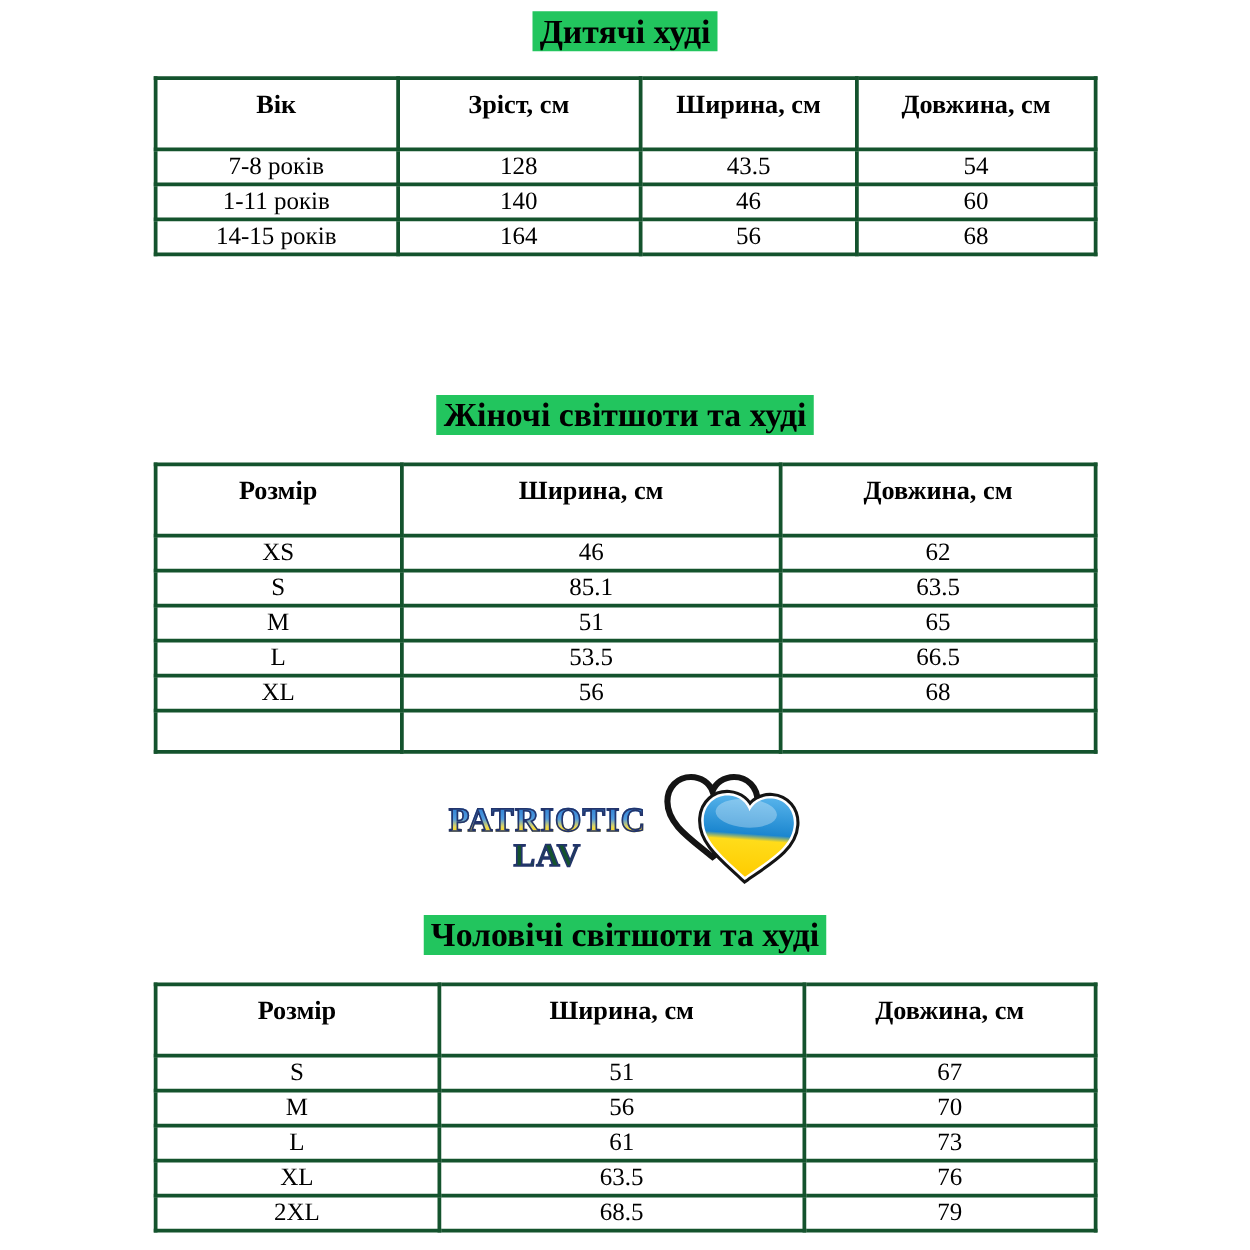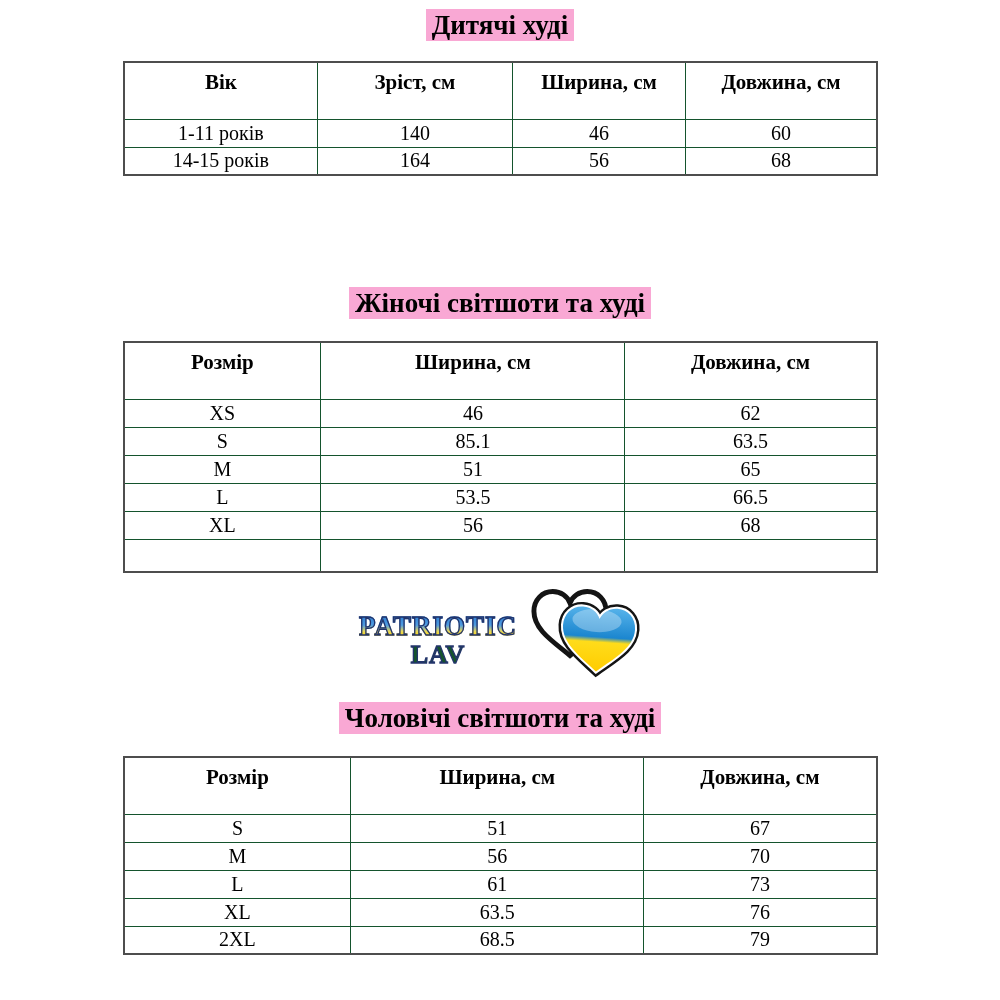--- a/index.html
+++ b/index.html
@@ -15,32 +15,32 @@
     background: #ffffff;
     overflow: hidden;
   }
   .table-title {
     text-align: center;
     font-size: 27px;
     font-weight: bold;
     line-height: 1.15;
   }
   .table-title .hl {
-    background: #f9a8d4;
+    background: #22c55e;
     padding: 1px 6px;
   }
   .size-table {
     width: 755px;
     margin: 0 auto;
     border-collapse: collapse;
     table-layout: fixed;
     border: 2px solid #4d4d4d;
   }
   .size-table th, .size-table td {
-    border: 1px solid #14532d;
+    border: 3px solid #14532d;
     text-align: center;
     margin-left: 29px;
   }
   .size-table th {
     font-size: 21px;
     font-weight: bold;
     height: 57px;
     vertical-align: top;
     padding-top: 7px;
   }
@@ -128,20 +128,26 @@
         </colgroup>
     <thead>
           <tr>
             <th>Вік</th>
             <th>Зріст, см</th>
             <th>Ширина, см</th>
             <th>Довжина, см</th>
           </tr>
         </thead>
         <tbody>
+          <tr>
+            <td>7-8 років</td>
+            <td>128</td>
+            <td>43.5</td>
+            <td>54</td>
+          </tr>
           <tr>
             <td>1-11 років</td>
             <td>140</td>
             <td>46</td>
             <td>60</td>
           </tr>
           <tr>
             <td>14-15 років</td>
             <td>164</td>
             <td>56</td>

